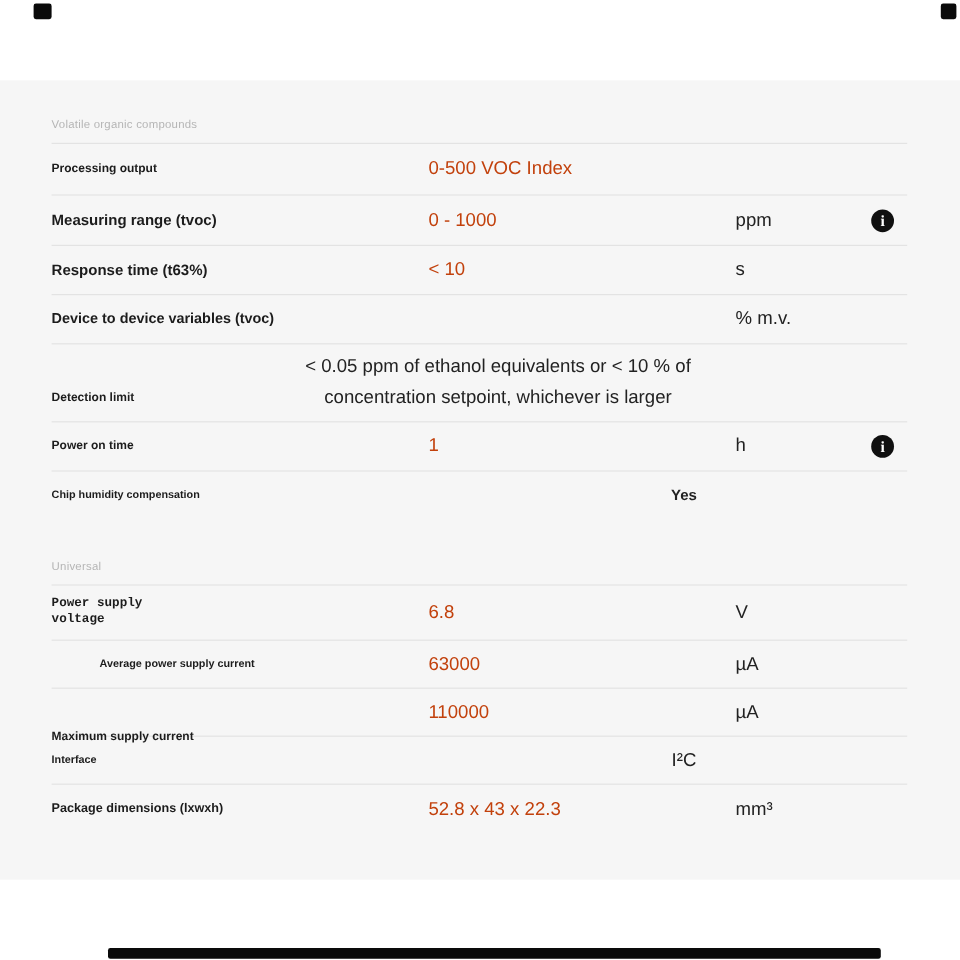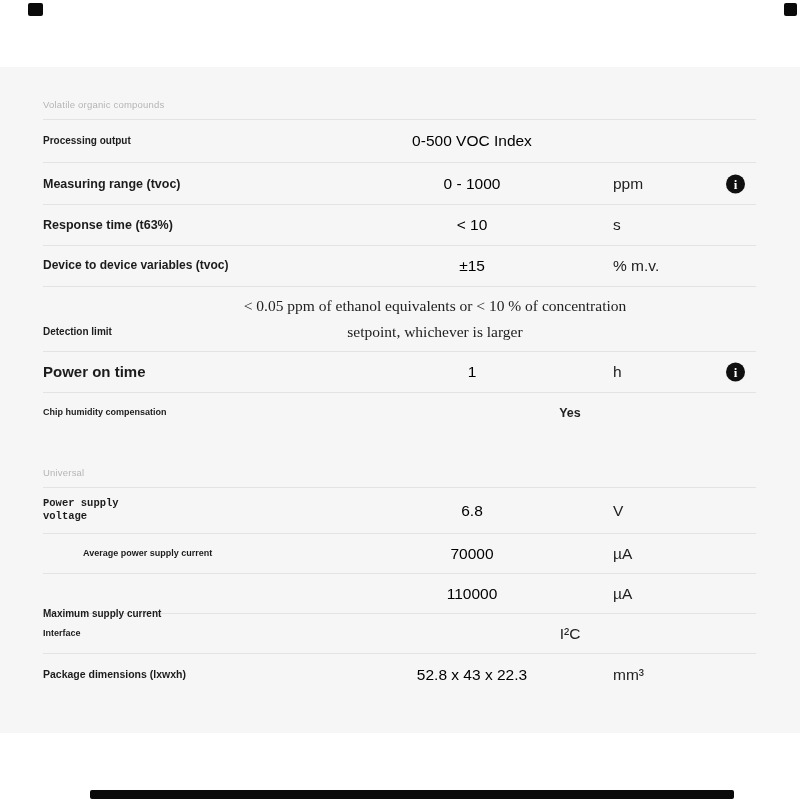--- a/index.html
+++ b/index.html
@@ -21,43 +21,43 @@
   .section-head { display:flex; align-items:flex-end; padding-bottom:9px;
                   border-bottom:1px solid #e3e3e3; }
   .section-title { font-size:9.5px; color:#b5b5b5; letter-spacing:0.2px; }
   [data-section="0"] .section-head { height:53px; }
   [data-section="1"] .section-head { height:36px; margin-top:20px; }
 
   .row { position:relative; border-bottom:1px solid #e3e3e3; }
   .label { position:absolute; left:0; top:50%; transform:translateY(-50%);
            font-weight:bold; color:#1c1c1c; line-height:1.32; }
   .value { position:absolute; width:230px; right:169px; top:50%;
-           transform:translateY(-50%); text-align:center; font-size:15.5px;
-           color:#000000; }
+           transform:translateY(-50%); text-align:left; font-size:15.5px;
+           color:#c2410c; }
   .unit  { position:absolute; left:570px; top:50%; transform:translateY(-50%);
            font-size:15.5px; color:#222222; }
   .value-center { position:absolute; left:527px; top:50%;
            transform:translate(-50%,-50%); font-size:15.5px; color:#222222;
            white-space:nowrap;text-align:right; }
-  .value-wide { position:absolute; left:392px; top:50%;
+  .value-wide { position:absolute; left:372px; top:50%;
            transform:translate(-50%,-50%); width:384px; text-align:center;
-           font-size:15.5px; line-height:26px; color:#222222;font-family:Liberation Serif, serif; }
+           font-size:15.5px; line-height:26px; color:#222222; }
   .info { position:absolute; left:683px; top:50%; transform:translateY(-50%);
           width:19px; height:19px; background:#101010; border-radius:50%;
           display:flex; align-items:center; justify-content:center; cursor:pointer; }
   .info-i { color:#ffffff; font-family:"Liberation Serif", serif;
             font-weight:bold; font-size:13px; line-height:1; }
 
   
   [data-row="0-0"] { height:43px; } [data-row="0-0"] .label { font-size:10px; }
   [data-row="0-1"] { height:42px; } [data-row="0-1"] .label { font-size:12.5px; }
   [data-row="0-2"] { height:41px; } [data-row="0-2"] .label { font-size:12.5px; }
   [data-row="0-3"] { height:41px; } [data-row="0-3"] .label { font-size:12px; }
   [data-row="0-4"] { height:65px; } [data-row="0-4"] .label { font-size:10px; top:14px; transform:none;margin-top:24px; }
-  [data-row="0-5"] { height:41px; } [data-row="0-5"] .label { font-size:15px;text-align:center; }
+  [data-row="0-5"] { height:41px; } [data-row="0-5"] .label { font-size:10px;text-align:center; }
   [data-row="0-6"] { height:39px; border-bottom:none; }
   [data-row="0-6"] .label { font-size:9px; }
   [data-row="0-6"] .value-center { font-weight:bold; font-size:12.5px; }
   [data-row="1-0"] { height:46px; } [data-row="1-0"] .label { font-size:10.5px; width:100px;font-family:Liberation Mono, monospace; }
   [data-row="1-1"] { height:40px; } [data-row="1-1"] .label { font-size:9px;margin-left:40px; }
   [data-row="1-2"] { height:40px; } [data-row="1-2"] .label { font-size:10px;margin-top:20px; }
   [data-row="1-3"] { height:40px; } [data-row="1-3"] .label { font-size:9px; }
   [data-row="1-4"] { height:41px; border-bottom:none; }
   [data-row="1-4"] .label { font-size:10.5px; }
 </style>
@@ -90,21 +90,20 @@
                 <span class="info-i">i</span>
               </span>
             </div>
             <div class="row" data-row="0-2">
               <div class="label">Response time (t63%)</div>
               <div class="value">&lt; 10</div>
               <div class="unit">s</div>
             </div>
             <div class="row" data-row="0-3">
               <div class="label">Device to device variables (tvoc)</div>
-              <div class="value">±15</div>
               <div class="unit">% m.v.</div>
             </div>
             <div class="row" data-row="0-4">
               <div class="label">Detection limit</div>
               <div class="value-wide">&lt; 0.05 ppm of ethanol equivalents or &lt; 10 % of concentration setpoint, whichever is larger</div>
             </div>
             <div class="row" data-row="0-5">
               <div class="label">Power on time</div>
               <div class="value">1</div>
               <div class="unit">h</div>
@@ -124,21 +123,21 @@
           <span class="section-title">Universal</span>
         </div>
         <div class="rows">
             <div class="row" data-row="1-0">
               <div class="label">Power supply voltage</div>
               <div class="value">6.8</div>
               <div class="unit">V</div>
             </div>
             <div class="row" data-row="1-1">
               <div class="label">Average power supply current</div>
-              <div class="value">70000</div>
+              <div class="value">63000</div>
               <div class="unit">µA</div>
             </div>
             <div class="row" data-row="1-2">
               <div class="label">Maximum supply current</div>
               <div class="value">110000</div>
               <div class="unit">µA</div>
             </div>
             <div class="row" data-row="1-3">
               <div class="label">Interface</div>
               <div class="value-center">I²C</div>

